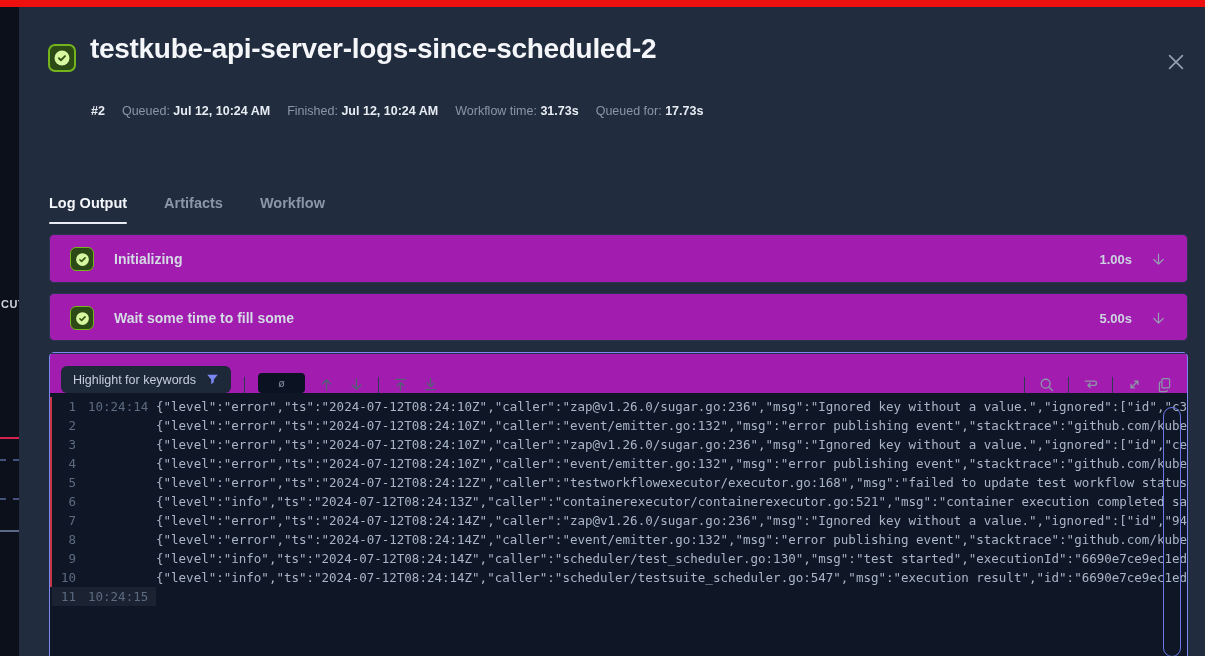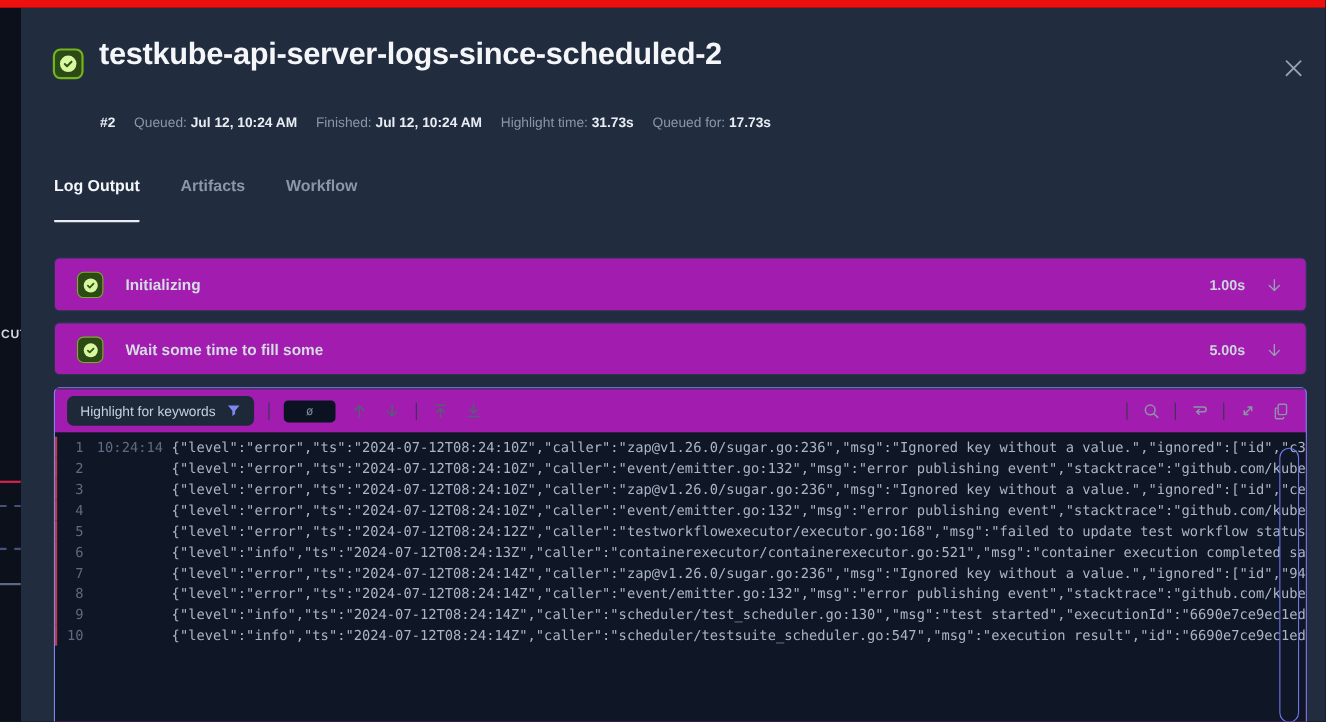--- a/index.html
+++ b/index.html
@@ -39,21 +39,21 @@
   .close-btn { position:absolute; top:44px; right:18px; width:22px; height:22px; color:#94a0b3; cursor:pointer; }
   .close-btn svg { width:22px; height:22px; }
 
   
   .meta-row { position:absolute; top:97px; left:72px; display:flex; align-items:baseline; gap:17px; font-size:12.5px; color:#8b96a8; }
   .meta-item b { color:#e8edf4; font-weight:700; }
   .meta-num { color:#e8edf4; font-weight:700; }
 
   
   .tabs { position:absolute; top:155px; left:30px; display:flex; gap:37px; font-size:14.5px; }
-  .tab { font-weight:700; color:#8b96a8; padding-bottom:24px; cursor:pointer; position:relative; }
+  .tab { font-weight:700; color:#8b96a8; padding-bottom:13px; cursor:pointer; position:relative;margin-top:33px; }
   .tab.active { color:#f3f6fa; }
   .tab.active:after { content:""; position:absolute; left:0; right:0; bottom:0; height:2.5px; background:#e9edf3; border-radius:1px; }
 
   
   .card {
     position:absolute; left:30px; width:1139px;
     background:#a21caf; border:1px solid #2a3650; border-radius:5px;
   }
   .card-header { display:flex; align-items:center; height:48px; padding:0 20px; cursor:pointer; }
   .card .status-badge { width:24px; height:24px; border-radius:6px; border-width:1.5px; }
@@ -62,21 +62,21 @@
   .card-right { margin-left:auto; display:flex; align-items:center; gap:18px; }
   .card-duration { font-size:13px; font-weight:600; color:#ccd4df; }
   .chev { width:17px; height:17px; color:#97a1b3; }
   .chev svg { width:17px; height:17px; }
   .card1 { top:227px; height:49px; }
   .card2 { top:286px; height:48px; }
   .card3 { top:345px; height:310px; border-color:#7c87f2; display:flex; flex-direction:column; border-radius:5px 5px 0 0; }
 
   
   .log-toolbar {
-    height:40px; flex:none; display:flex; align-items:center;
+    height:40px; flex:none; display:flex; align-items:flex-end;
     padding:0 14px 0 11px; border-top:1px solid #263350; gap:13px;
   }
   .hl-btn {
     display:inline-flex; align-items:center; gap:10px;
     height:27px; padding:0 12px; border-radius:6px;
     background:#1d2839; color:#c6cedb; font-size:12.5px; cursor:pointer;
   }
   .hl-btn svg { width:13px; height:13px; }
   .tb-divider { width:1px; height:16px; background:#2e3a52; }
   .match-badge {
@@ -134,21 +134,21 @@
   <span class="close-btn">
     <svg viewBox="0 0 24 24">
         <path d="M5 5l14 14M19 5L5 19" stroke="currentColor" stroke-width="1.8" stroke-linecap="round"></path>
       </svg>
   </span>
 
   <div class="meta-row">
     <span class="meta-num">#2</span>
     <span class="meta-item"><span>Queued:</span> <b>Jul 12, 10:24 AM</b></span>
     <span class="meta-item"><span>Finished:</span> <b>Jul 12, 10:24 AM</b></span>
-    <span class="meta-item"><span>Highlight time:</span> <b>31.73s</b></span>
+    <span class="meta-item"><span>Workflow time:</span> <b>31.73s</b></span>
     <span class="meta-item"><span>Queued for:</span> <b>17.73s</b></span>
   </div>
 
   <div class="tabs">
     <div class="tab active">Log Output</div>
     <div class="tab">Artifacts</div>
     <div class="tab">Workflow</div>
   </div>
 
   <div class="card card1">
@@ -309,18 +309,24 @@
             <span class="log-num">9</span>
             <span class="log-time"></span>
             <span class="log-text">{"level":"info","ts":"2024-07-12T08:24:14Z","caller":"scheduler/test_scheduler.go:130","msg":"test started","executionId":"6690e7ce9ec1ed</span>
           </div>
           <div class="log-row marked">
             <span class="log-marker"></span>
             <span class="log-num">10</span>
             <span class="log-time"></span>
             <span class="log-text">{"level":"info","ts":"2024-07-12T08:24:14Z","caller":"scheduler/testsuite_scheduler.go:547","msg":"execution result","id":"6690e7ce9ec1ed</span>
           </div>
+          <div class="log-row hl-gutter">
+            <span class="log-marker"></span>
+            <span class="log-num">11</span>
+            <span class="log-time">10:24:15</span>
+            <span class="log-text"></span>
+          </div>
         </div>
       <div class="log-scrollbar"></div>
     </div>
   </div>
 
 </div>
 
 </body></html>

